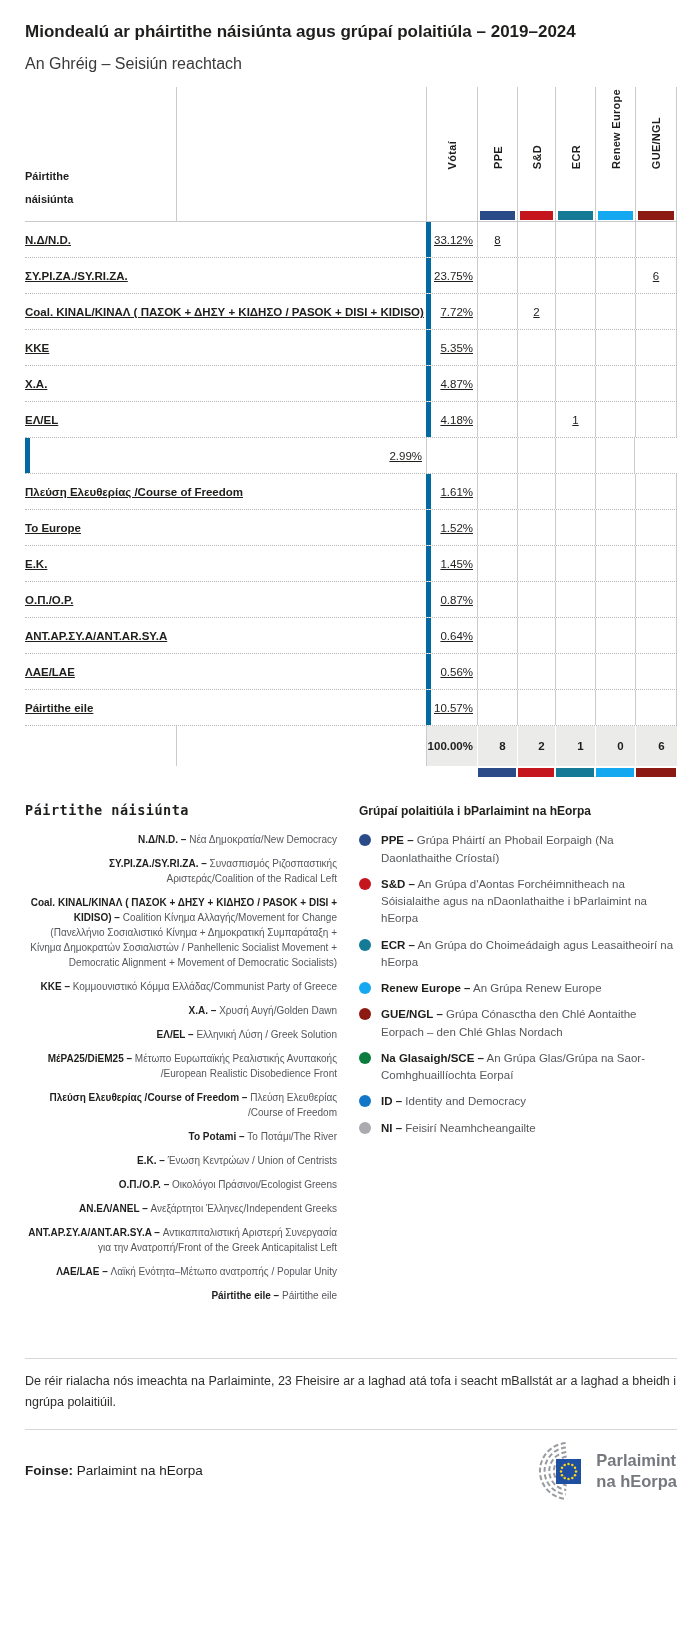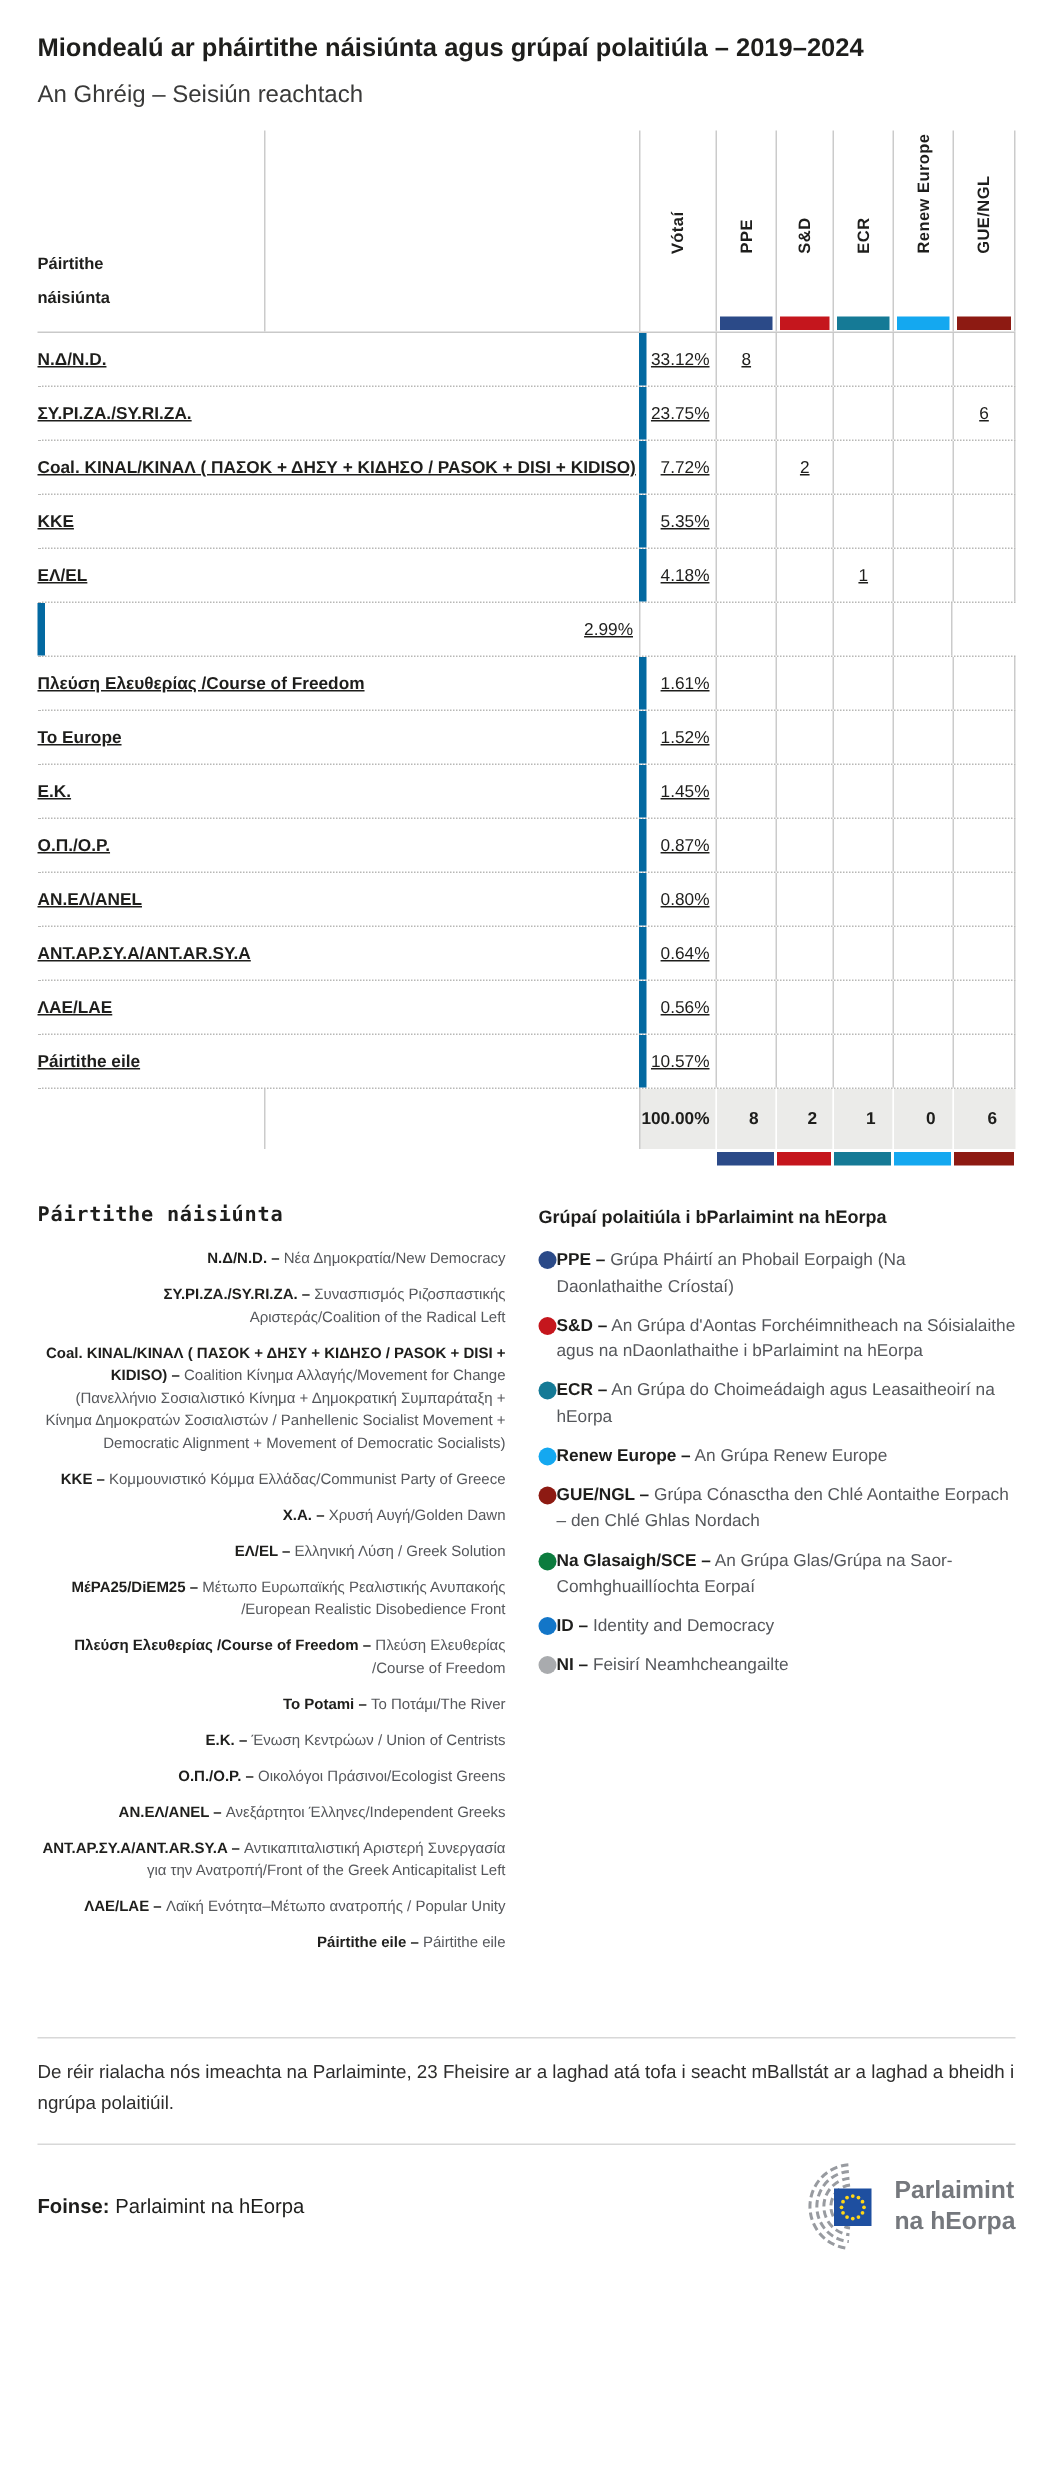--- a/index.html
+++ b/index.html
@@ -48,21 +48,21 @@
 
   
   .legend{display:flex;gap:22px;margin-top:22px;}
   .legend-left{width:312px;flex:none;}
   .legend-right{flex:1;min-width:0;}
   .legend-h-mono{font-family:"DejaVu Sans Mono","Liberation Mono",monospace;
       font-size:13.5px;font-weight:bold;letter-spacing:.5px;margin:0 0 14px;}
   .legend-h{font-size:12px;font-weight:bold;margin:2px 0 14px;}
   .litem{font-size:10px;line-height:1.5;color:#55575b;margin:0 0 9px;text-align:right;}
   .litem b{color:#1e1e1c;}
-  .gitem{display:flex;margin:0 0 9px;}
+  .gitem{display:flex;gap:10px;margin:0 0 9px;}
   .dot{width:12px;height:12px;border-radius:50%;flex:none;margin-top:2px;}
   .gtext{font-size:11.5px;line-height:1.5;color:#55575b;}
   .gtext b{color:#1e1e1c;}
 
   
   .rule{border:none;border-top:1px solid #d8d8d8;margin:46px 0 0;}
   .footnote{font-size:12.5px;line-height:1.65;color:#2e2e2d;margin:12px 0 16px;}
   .rule2{border:none;border-top:1px solid #d8d8d8;margin:0 0 10px;}
   .footer{display:flex;justify-content:space-between;align-items:center;margin-top:8px;}
   .source{font-size:13.5px;}
@@ -143,20 +143,29 @@
         <div class="row grid">
           <div class="cell party">KKE</div>
           <div class="cell votes">5.35%</div>
           <div class="cell seat"></div>
           <div class="cell seat"></div>
           <div class="cell seat"></div>
           <div class="cell seat"></div>
           <div class="cell seat"></div>
         </div>
         <div class="row grid">
+          <div class="cell party">Χ.Α.</div>
+          <div class="cell votes">4.87%</div>
+          <div class="cell seat"></div>
+          <div class="cell seat"></div>
+          <div class="cell seat"></div>
+          <div class="cell seat"></div>
+          <div class="cell seat"></div>
+        </div>
+        <div class="row grid">
           <div class="cell party">ΕΛ/EL</div>
           <div class="cell votes">4.18%</div>
           <div class="cell seat"></div>
           <div class="cell seat"></div>
           <div class="cell seat">1</div>
           <div class="cell seat"></div>
           <div class="cell seat"></div>
         </div>
         <div class="row grid">
           <div class="cell votes">2.99%</div>
@@ -189,29 +198,20 @@
           <div class="cell votes">1.45%</div>
           <div class="cell seat"></div>
           <div class="cell seat"></div>
           <div class="cell seat"></div>
           <div class="cell seat"></div>
           <div class="cell seat"></div>
         </div>
         <div class="row grid">
           <div class="cell party">Ο.Π./O.P.</div>
           <div class="cell votes">0.87%</div>
-          <div class="cell seat"></div>
-          <div class="cell seat"></div>
-          <div class="cell seat"></div>
-          <div class="cell seat"></div>
-          <div class="cell seat"></div>
-        </div>
-        <div class="row grid">
-          <div class="cell party">ΑΝ.ΕΛ/ANEL</div>
-          <div class="cell votes">0.80%</div>
           <div class="cell seat"></div>
           <div class="cell seat"></div>
           <div class="cell seat"></div>
           <div class="cell seat"></div>
           <div class="cell seat"></div>
         </div>
         <div class="row grid">
           <div class="cell party">ΑΝΤ.ΑΡ.ΣΥ.Α/ANT.AR.SY.A</div>
           <div class="cell votes">0.64%</div>
           <div class="cell seat"></div>

